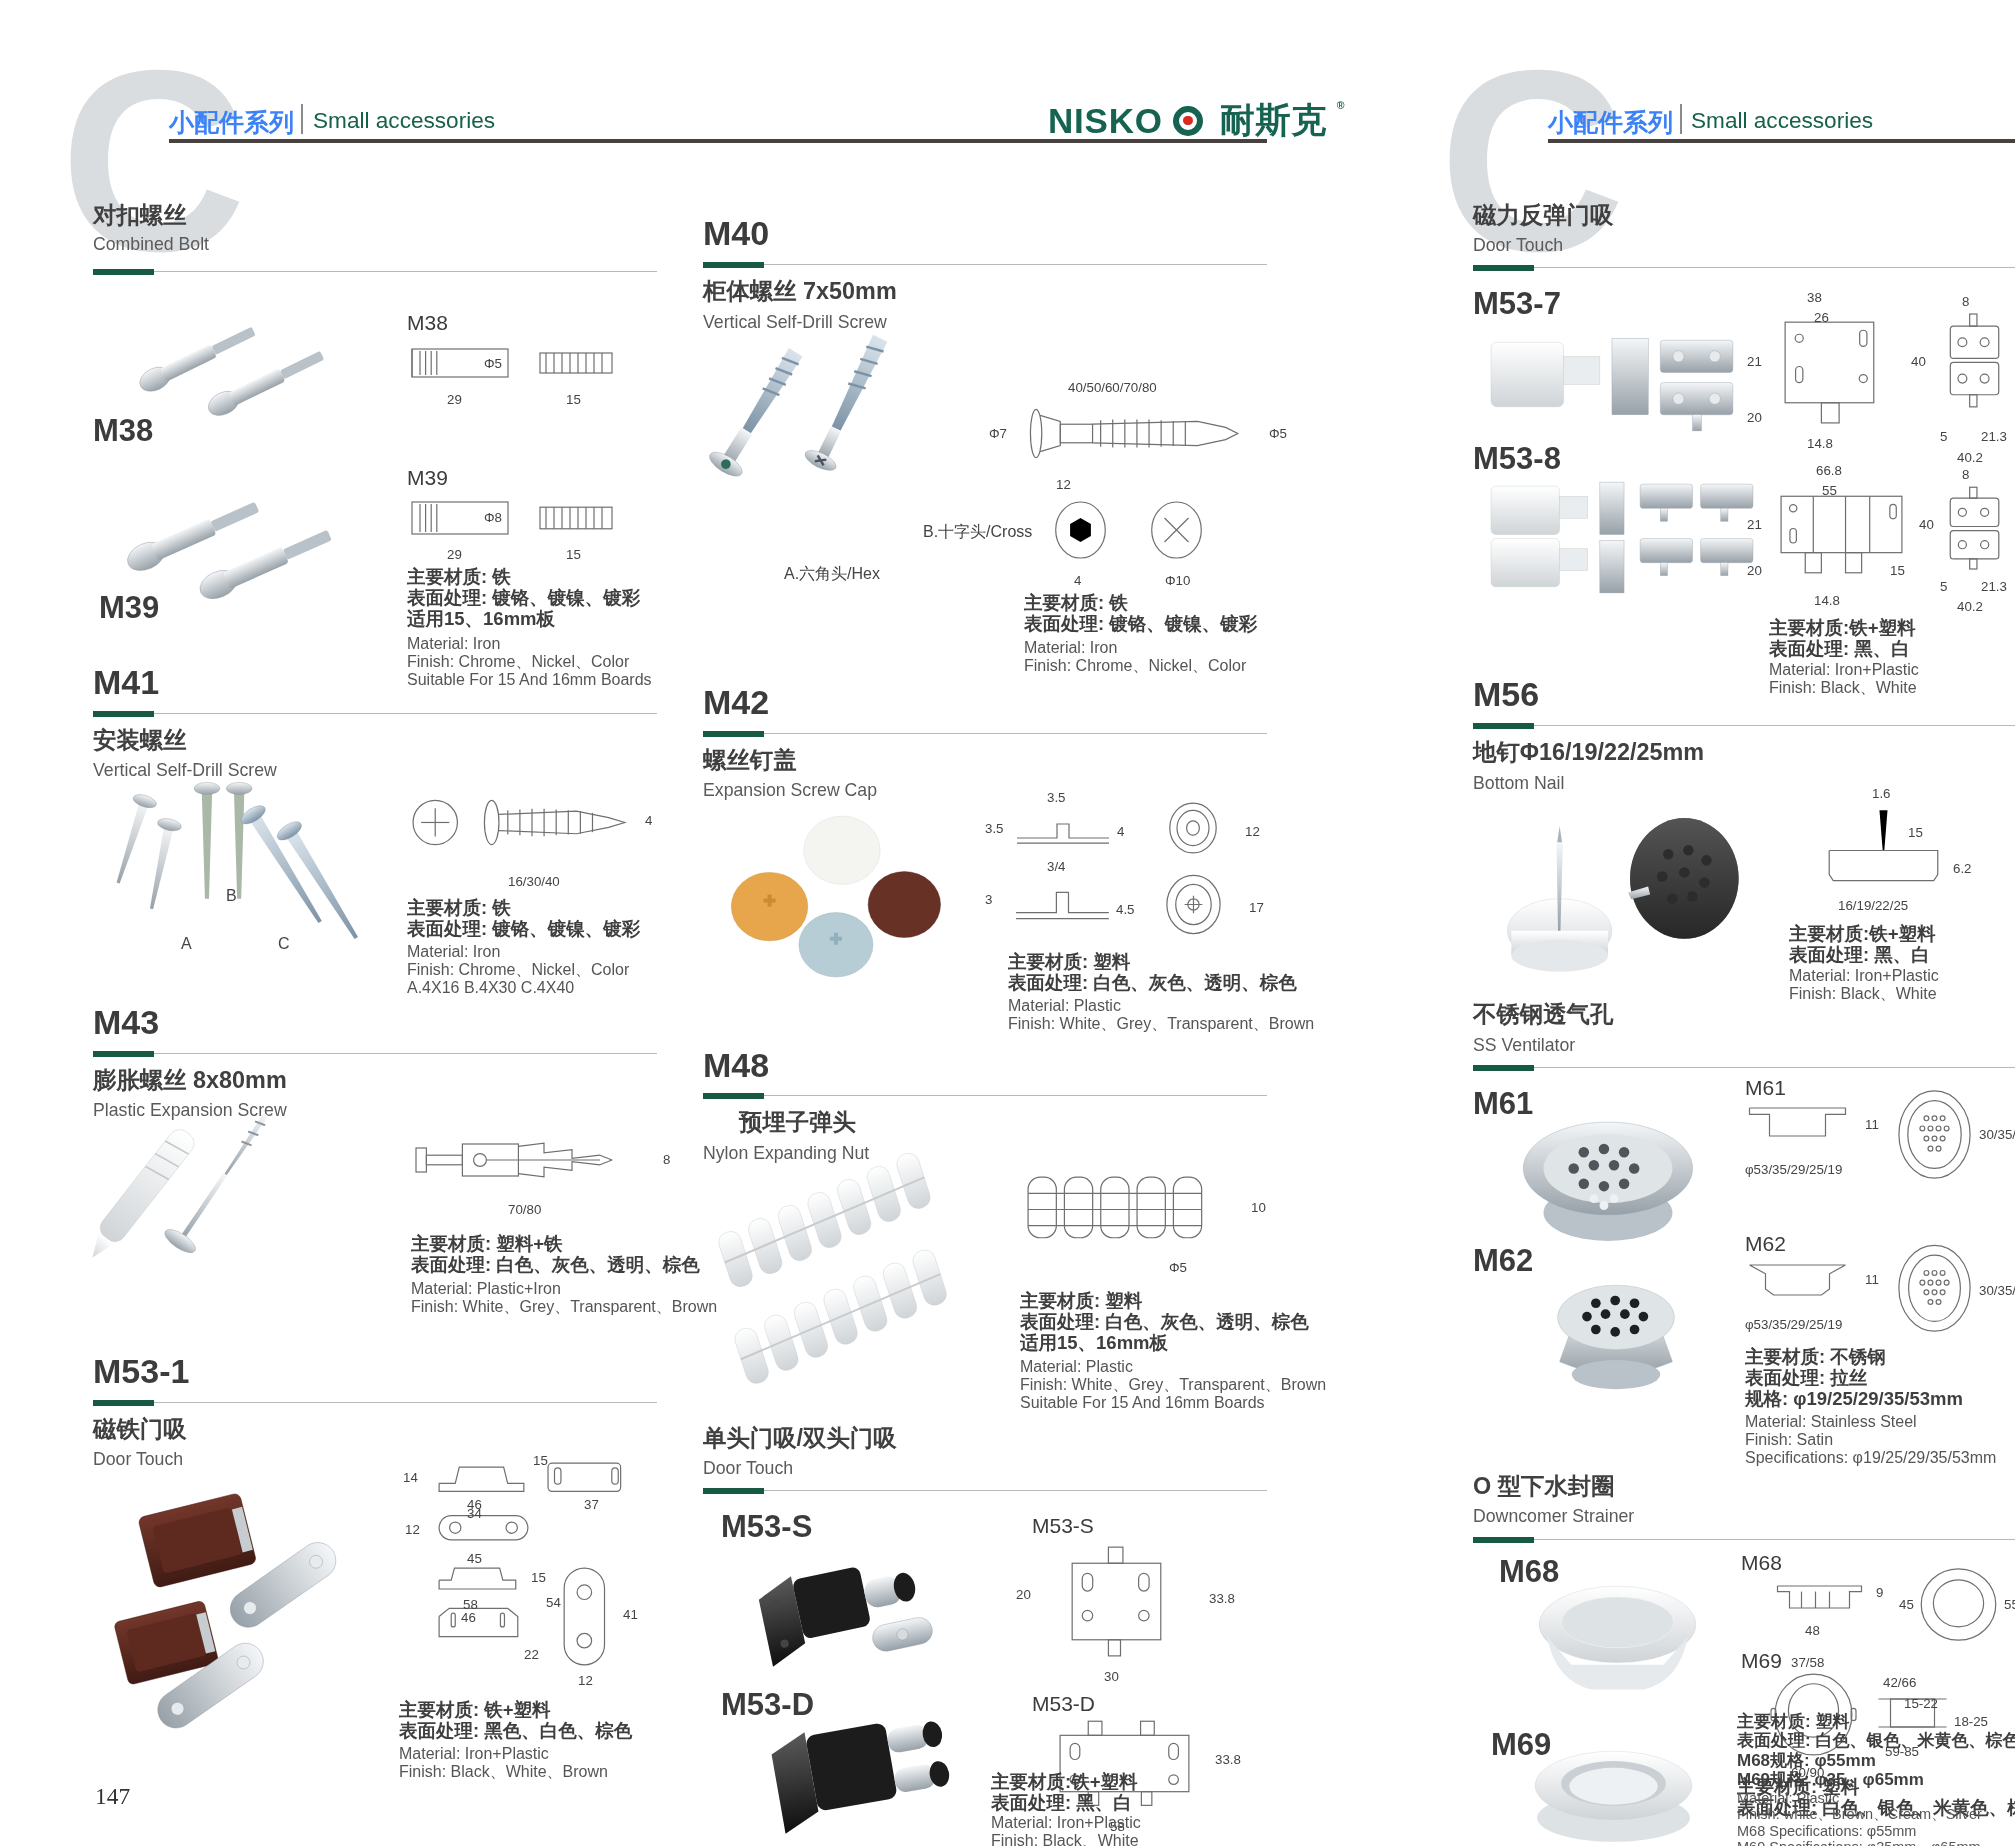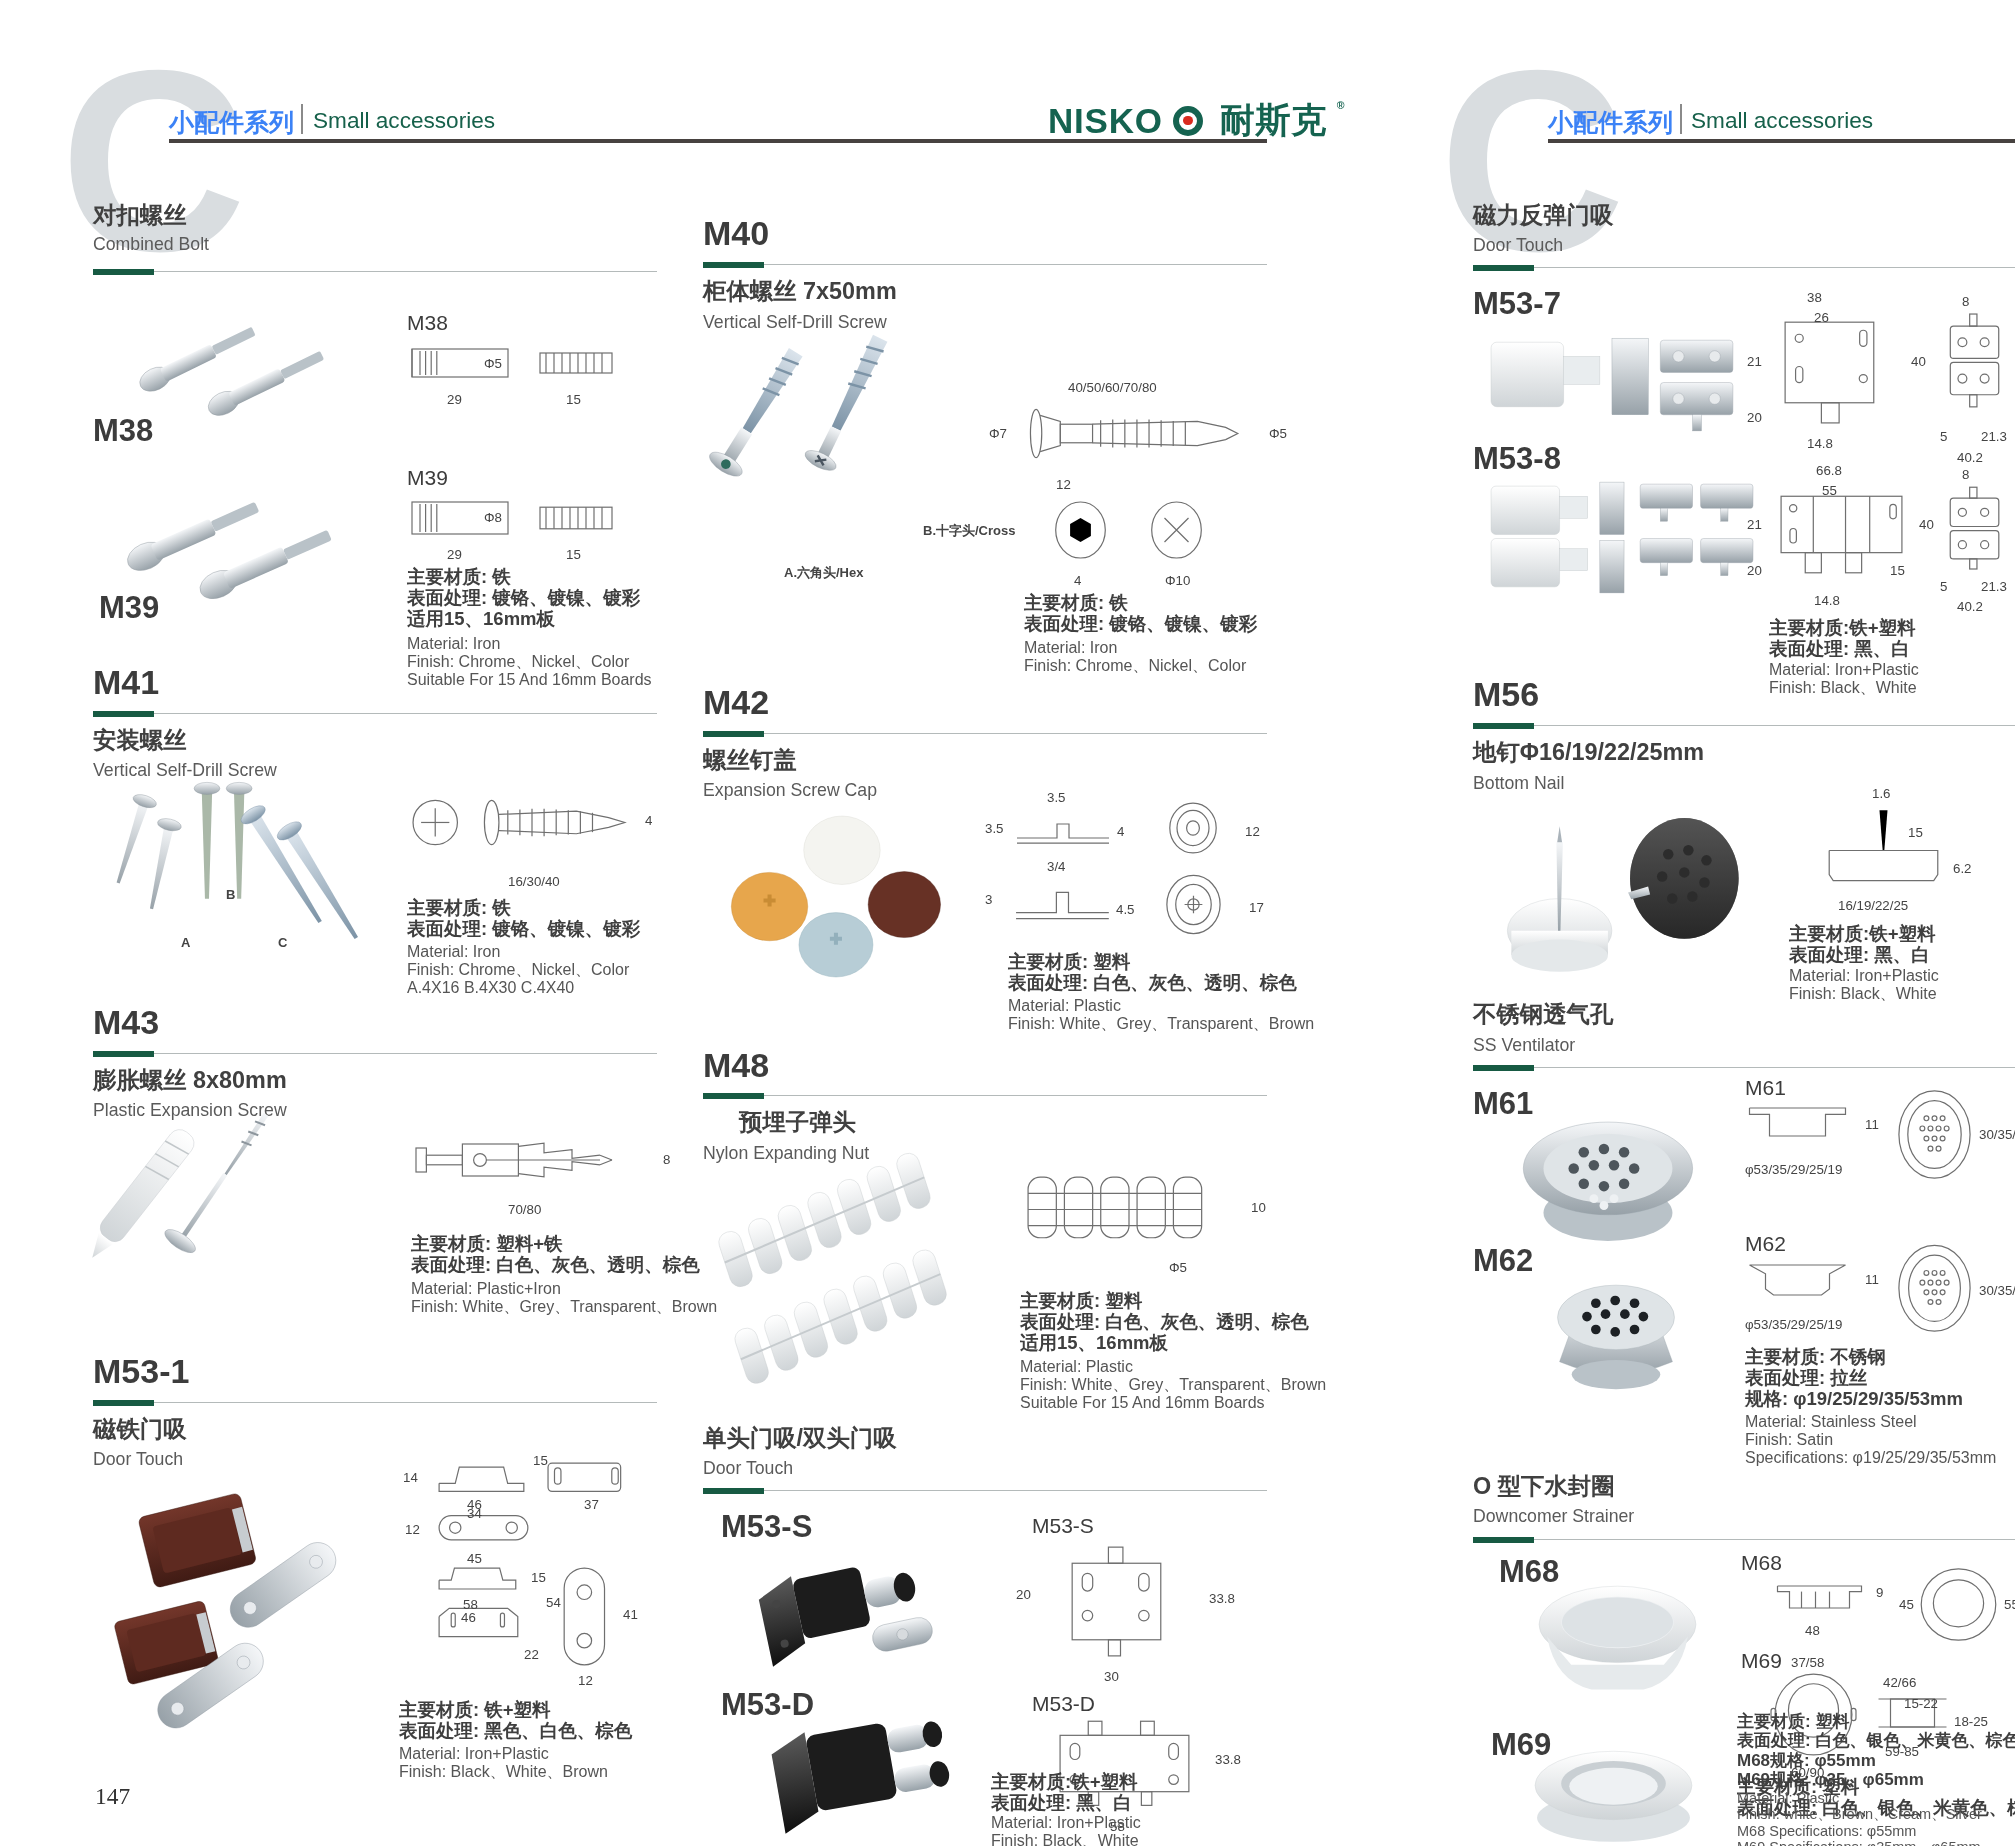--- a/index.html
+++ b/index.html
@@ -20,21 +20,21 @@
   .mnum{font-size:34px;font-weight:bold;color:#3c3c3c;line-height:1;}
   .cn{font-size:23.4px;font-weight:bold;color:#404040;line-height:1;}
   .en{font-size:17.7px;color:#5a5a5a;line-height:1;}
   .rule{height:1.2px;background:#b4baba;}
   .rule i{position:absolute;left:0;top:-2.4px;width:61px;height:6px;background:#175a43;}
   .plabel{font-size:31px;font-weight:bold;color:#3c3c3c;line-height:1;}
   .dlabel{font-size:21px;color:#3c3c3c;line-height:1;}
   .speccn div{font-size:18.5px;font-weight:bold;color:#3f3f3f;line-height:1.14;}
   .specen div{font-size:16px;color:#555;line-height:1.14;}
   .dim{position:absolute;font-size:13.3px;color:#444;white-space:nowrap;line-height:1;}
-  .sub{font-size:13px;color:#444;font-weight:bold;}
+  .sub{font-size:16px;color:#444;}
   .pagenum{font-size:23.4px;color:#333;font-family:"Liberation Serif",serif;}
   svg{overflow:visible;}
   .d path,.d rect,.d circle,.d ellipse,.d line,.d polyline{fill:none;stroke:#6f6f6f;stroke-width:3;}
 </style>
 </head>
 <body>
 
 <svg class="abs" width="0" height="0" aria-hidden="true">
 <defs>
 <linearGradient id="gSil" x1="0" y1="0" x2="0" y2="1">

